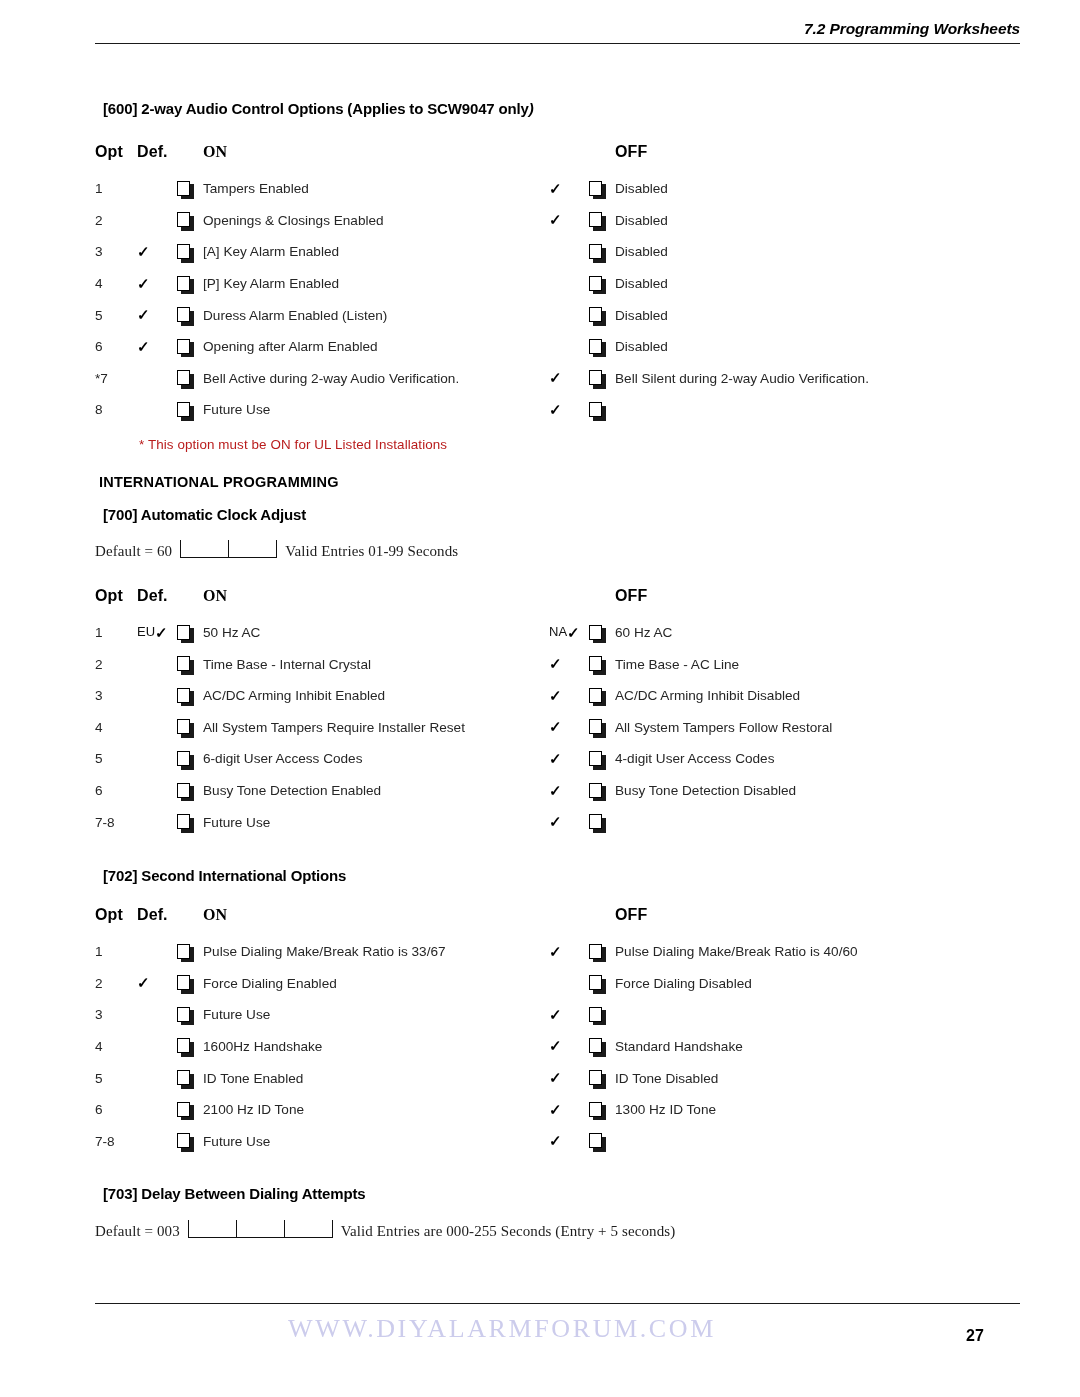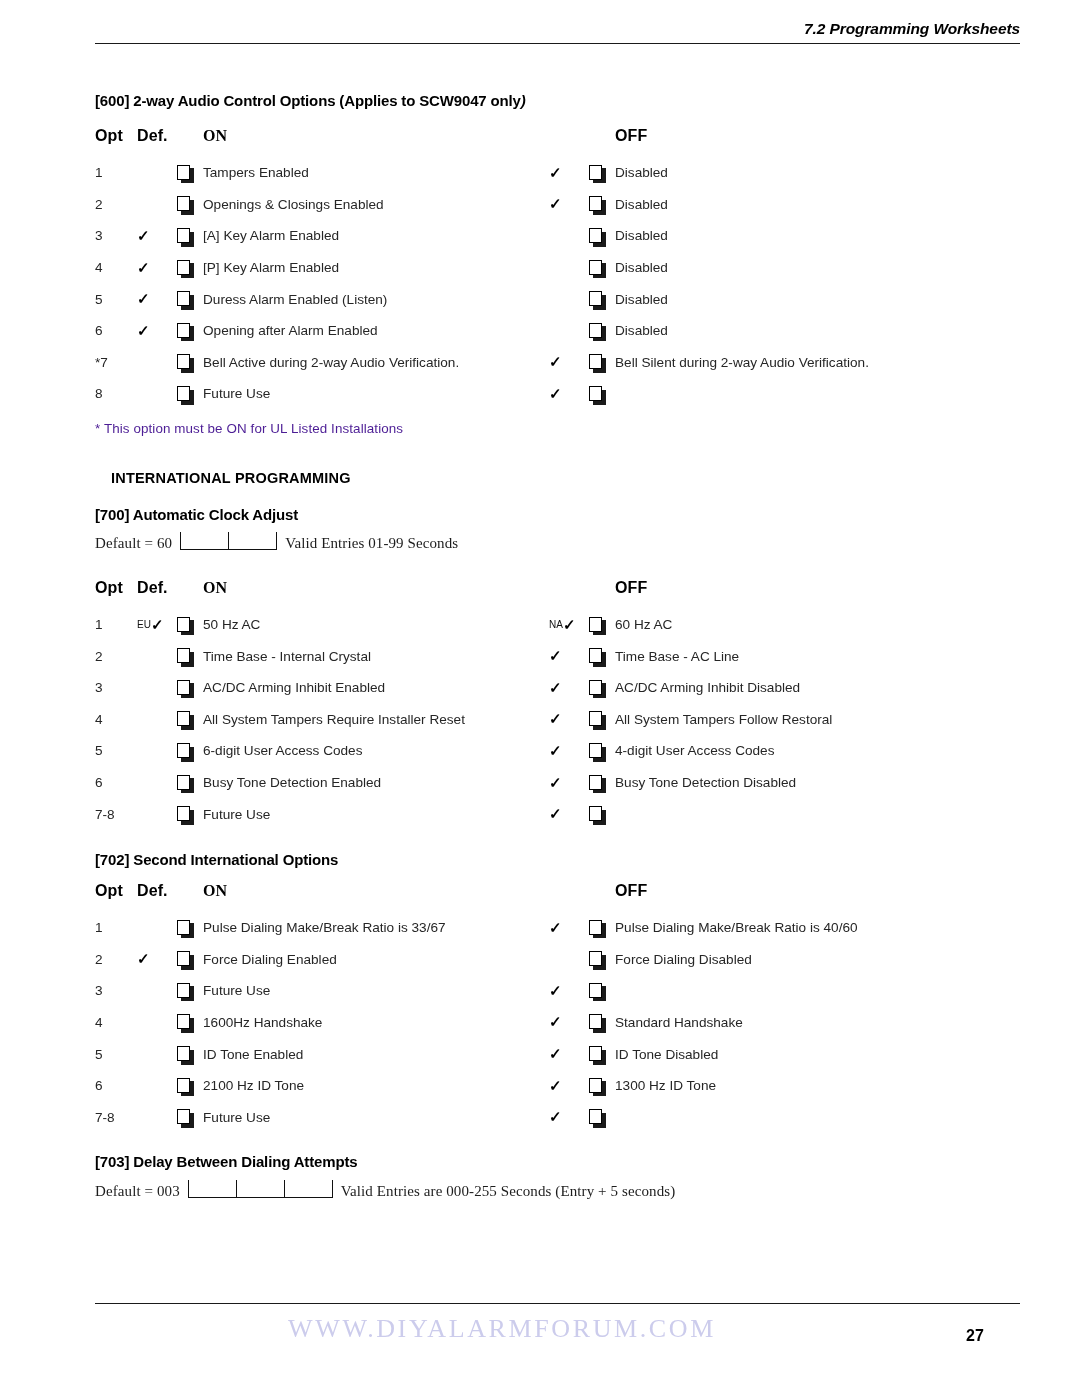--- a/index.html
+++ b/index.html
@@ -48,30 +48,30 @@
     position: absolute;
     left: 95px;
     top: 80px;
     width: 925px;
   }
 
   .sect-title {
     font-size: 15px;
     font-weight: bold;
     letter-spacing: -0.15px;
-    margin: 0;
+    margin: 8px;
     padding: 0;
   }
   .sect-title .ital { font-style: italic; }
 
   .group-title {
     font-size: 14.5px;
     font-weight: bold;
     letter-spacing: 0.2px;
-    margin: 16px;
+    margin: 4px;
   }
 
   
   .opt-table {
     width: 100%;
     border-collapse: collapse;
     table-layout: fixed;
   }
   .opt-table td, .opt-table th {
     padding: 0;
@@ -124,21 +124,21 @@
 
   
   .chk {
     font-size: 15px;
     line-height: 1;
     font-weight: bold;
     color: #000;
     display: inline-block;
   }
   .region {
-    font-size: 10px;
+    font-size: 13px;
     letter-spacing: 0px;
     vertical-align: 2px;
     margin-right: 0px;
     color: #111;
   }
 
   
   .box {
     display: inline-block;
     position: relative;
@@ -157,22 +157,23 @@
     width: 13px;
     height: 15px;
     background: #1a1a1a;
     z-index: -1;
   }
   .boxwrap { position: relative; z-index: 1; display: inline-block; }
 
   
   .footnote {
     font-size: 13.4px;
-    color: #4c1d95;
+    color: #b91c1c;
     letter-spacing: 0.1px;
+    margin-left: 44px;
   }
 
   
   .entry-line {
     font-family: "Liberation Serif", serif;
     font-size: 15px;
     color: #1d1d1d;
     white-space: nowrap;
     letter-spacing: 0.1px;
   }

